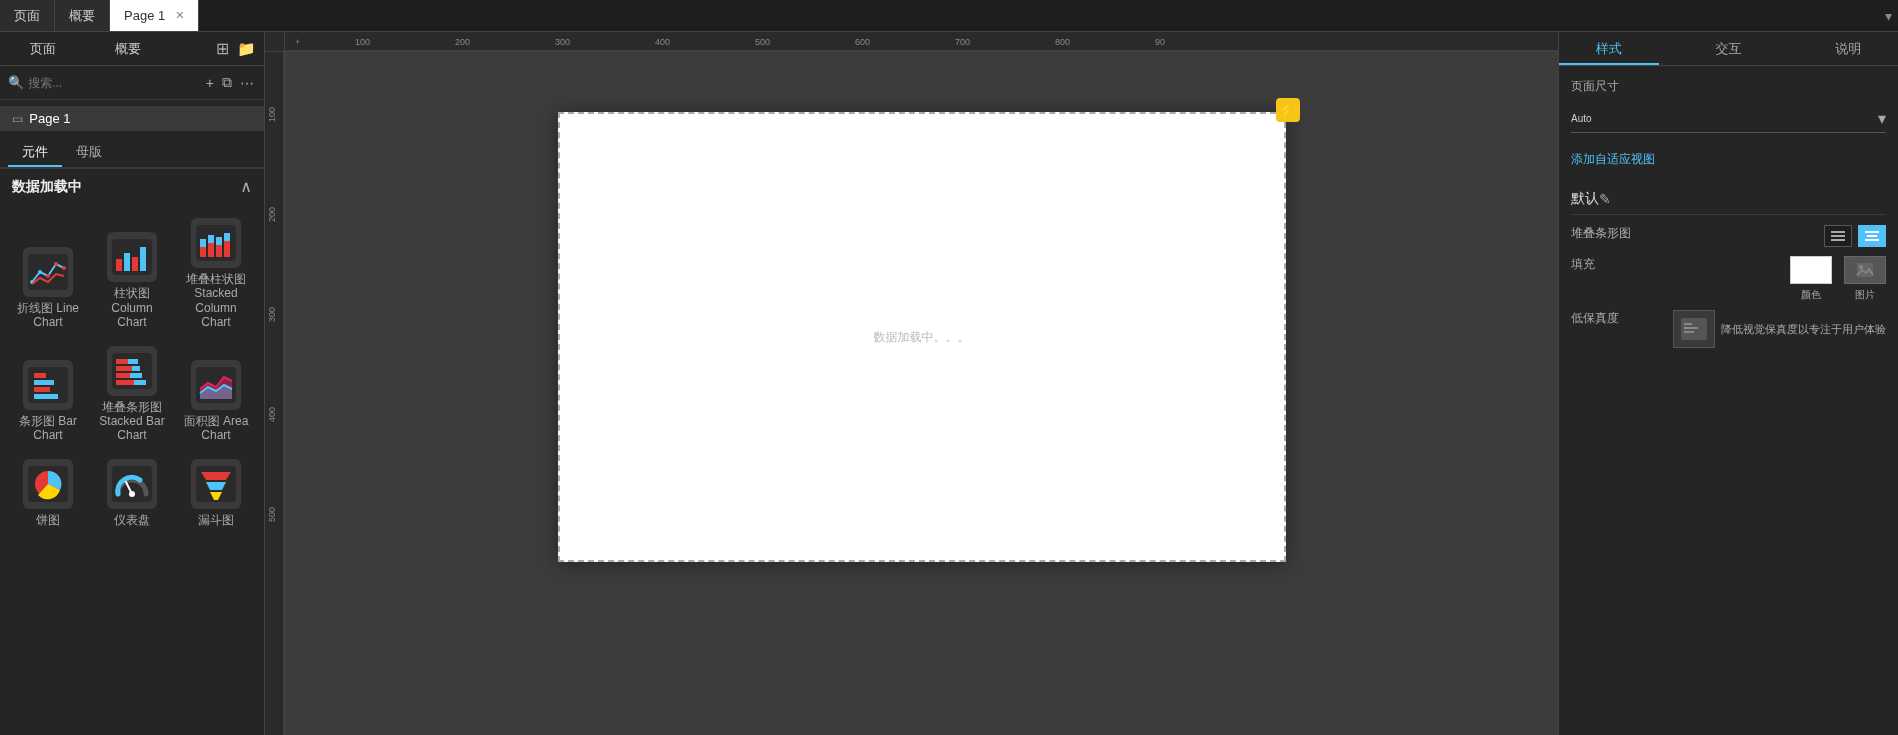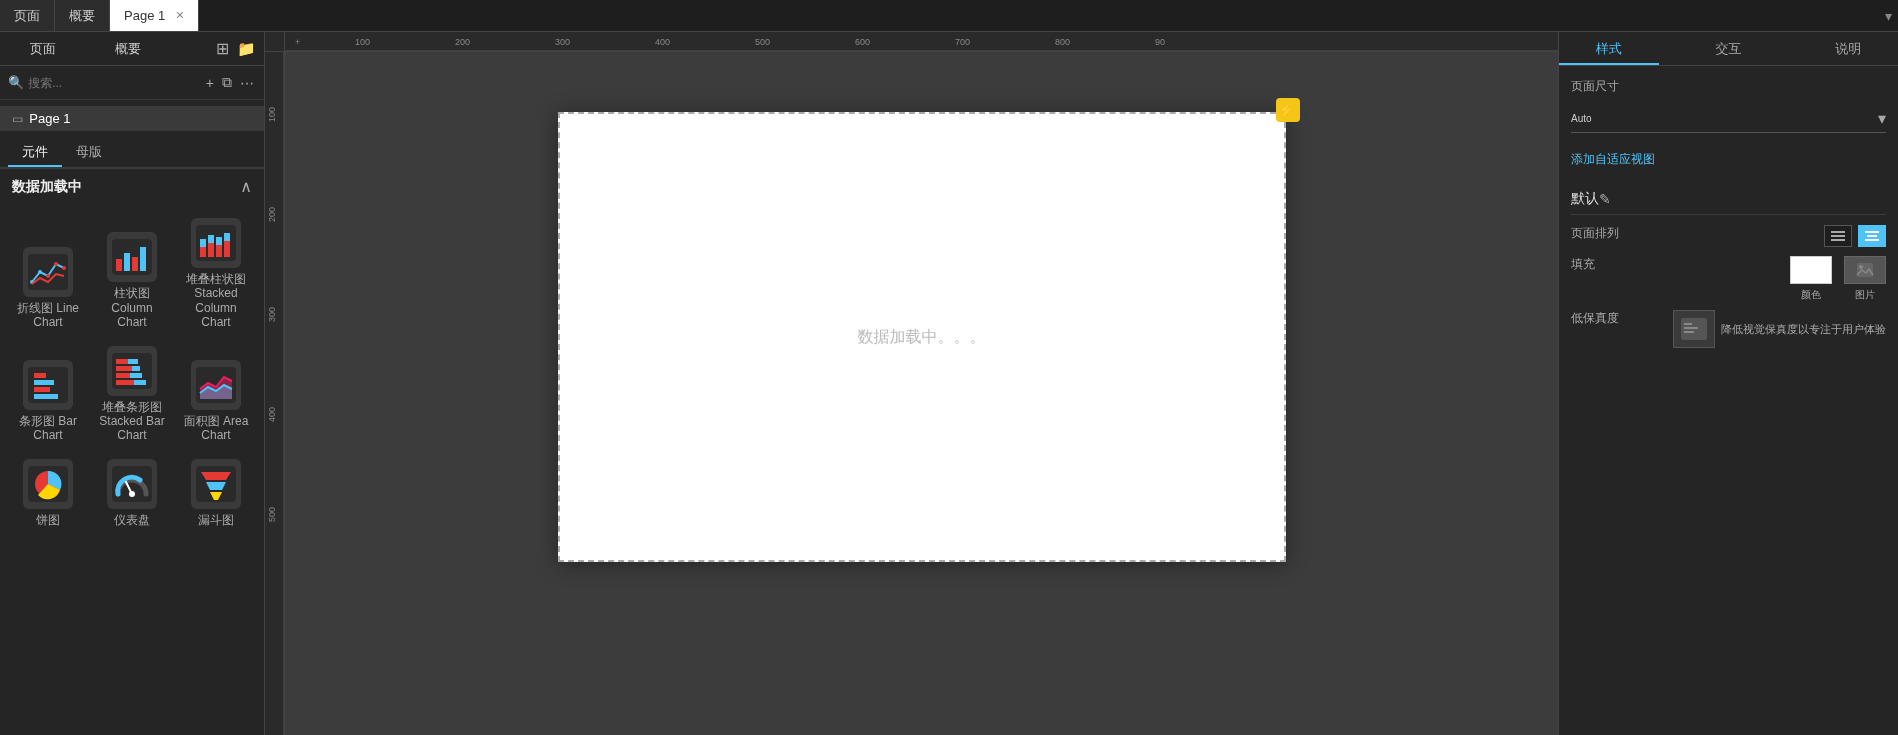--- a/index.html
+++ b/index.html
@@ -90,21 +90,21 @@
     .canvas-with-ruler { display: flex; flex: 1; overflow: hidden; }
     .ruler-v { width: 20px; background: #2a2a2a; border-right: 1px solid #444; flex-shrink: 0; }
     .canvas-scroll { flex: 1; overflow: auto; position: relative; background: #3c3c3c; }
     .canvas-page {
       position: relative; margin: 60px auto; width: 728px; height: 450px; background: #fff; box-shadow: 0 2px 20px rgba(0,0,0,0.4);
     }
     .canvas-dashed-border {
       position: absolute; top: 0; left: 0; right: 0; bottom: 0; border: 2px dashed #aaa; pointer-events: none;
     }
     .canvas-loading-text {
-      position: absolute; top: 50%; left: 50%; transform: translate(-50%, -50%); color: #bbb; font-size: 16px;
+      position: absolute; top: 50%; left: 50%; transform: translate(-50%, -50%); color: #bbb; font-size: 12px;
     }
     .lightning-badge {
       position: absolute; top: -14px; right: -14px; width: 24px; height: 24px; background: #f5c518; border-radius: 4px; display: flex; align-items: center; justify-content: center; font-size: 14px; color: #333; z-index: 10;
     }
 
     
     .right-panel {
       width: 340px; background: #252525; border-left: 1px solid #444; display: flex; flex-direction: column; flex-shrink: 0;
     }
     .right-tabs {
@@ -429,21 +429,21 @@
         <span class="prop-link">添加自适应视图</span>
       </div>
 
       <div class="prop-section">
         <div class="section-title-row">
           <span class="section-title">默认</span>
           <span class="section-edit-icon">✎</span>
         </div>
 
         <div class="prop-row">
-          <span class="prop-label">页面排列</span>
+          <span class="prop-label">堆叠条形图</span>
           <div class="align-row">
             <div class="align-btn">
               <svg width="16" height="14" viewBox="0 0 16 14">
                   <rect x="1" y="2" width="14" height="2" fill="#aaa"></rect>
                   <rect x="1" y="6" width="14" height="2" fill="#aaa"></rect>
                   <rect x="1" y="10" width="14" height="2" fill="#aaa"></rect>
                 </svg>
             </div>
             <div class="align-btn active">
               <svg width="16" height="14" viewBox="0 0 16 14">

